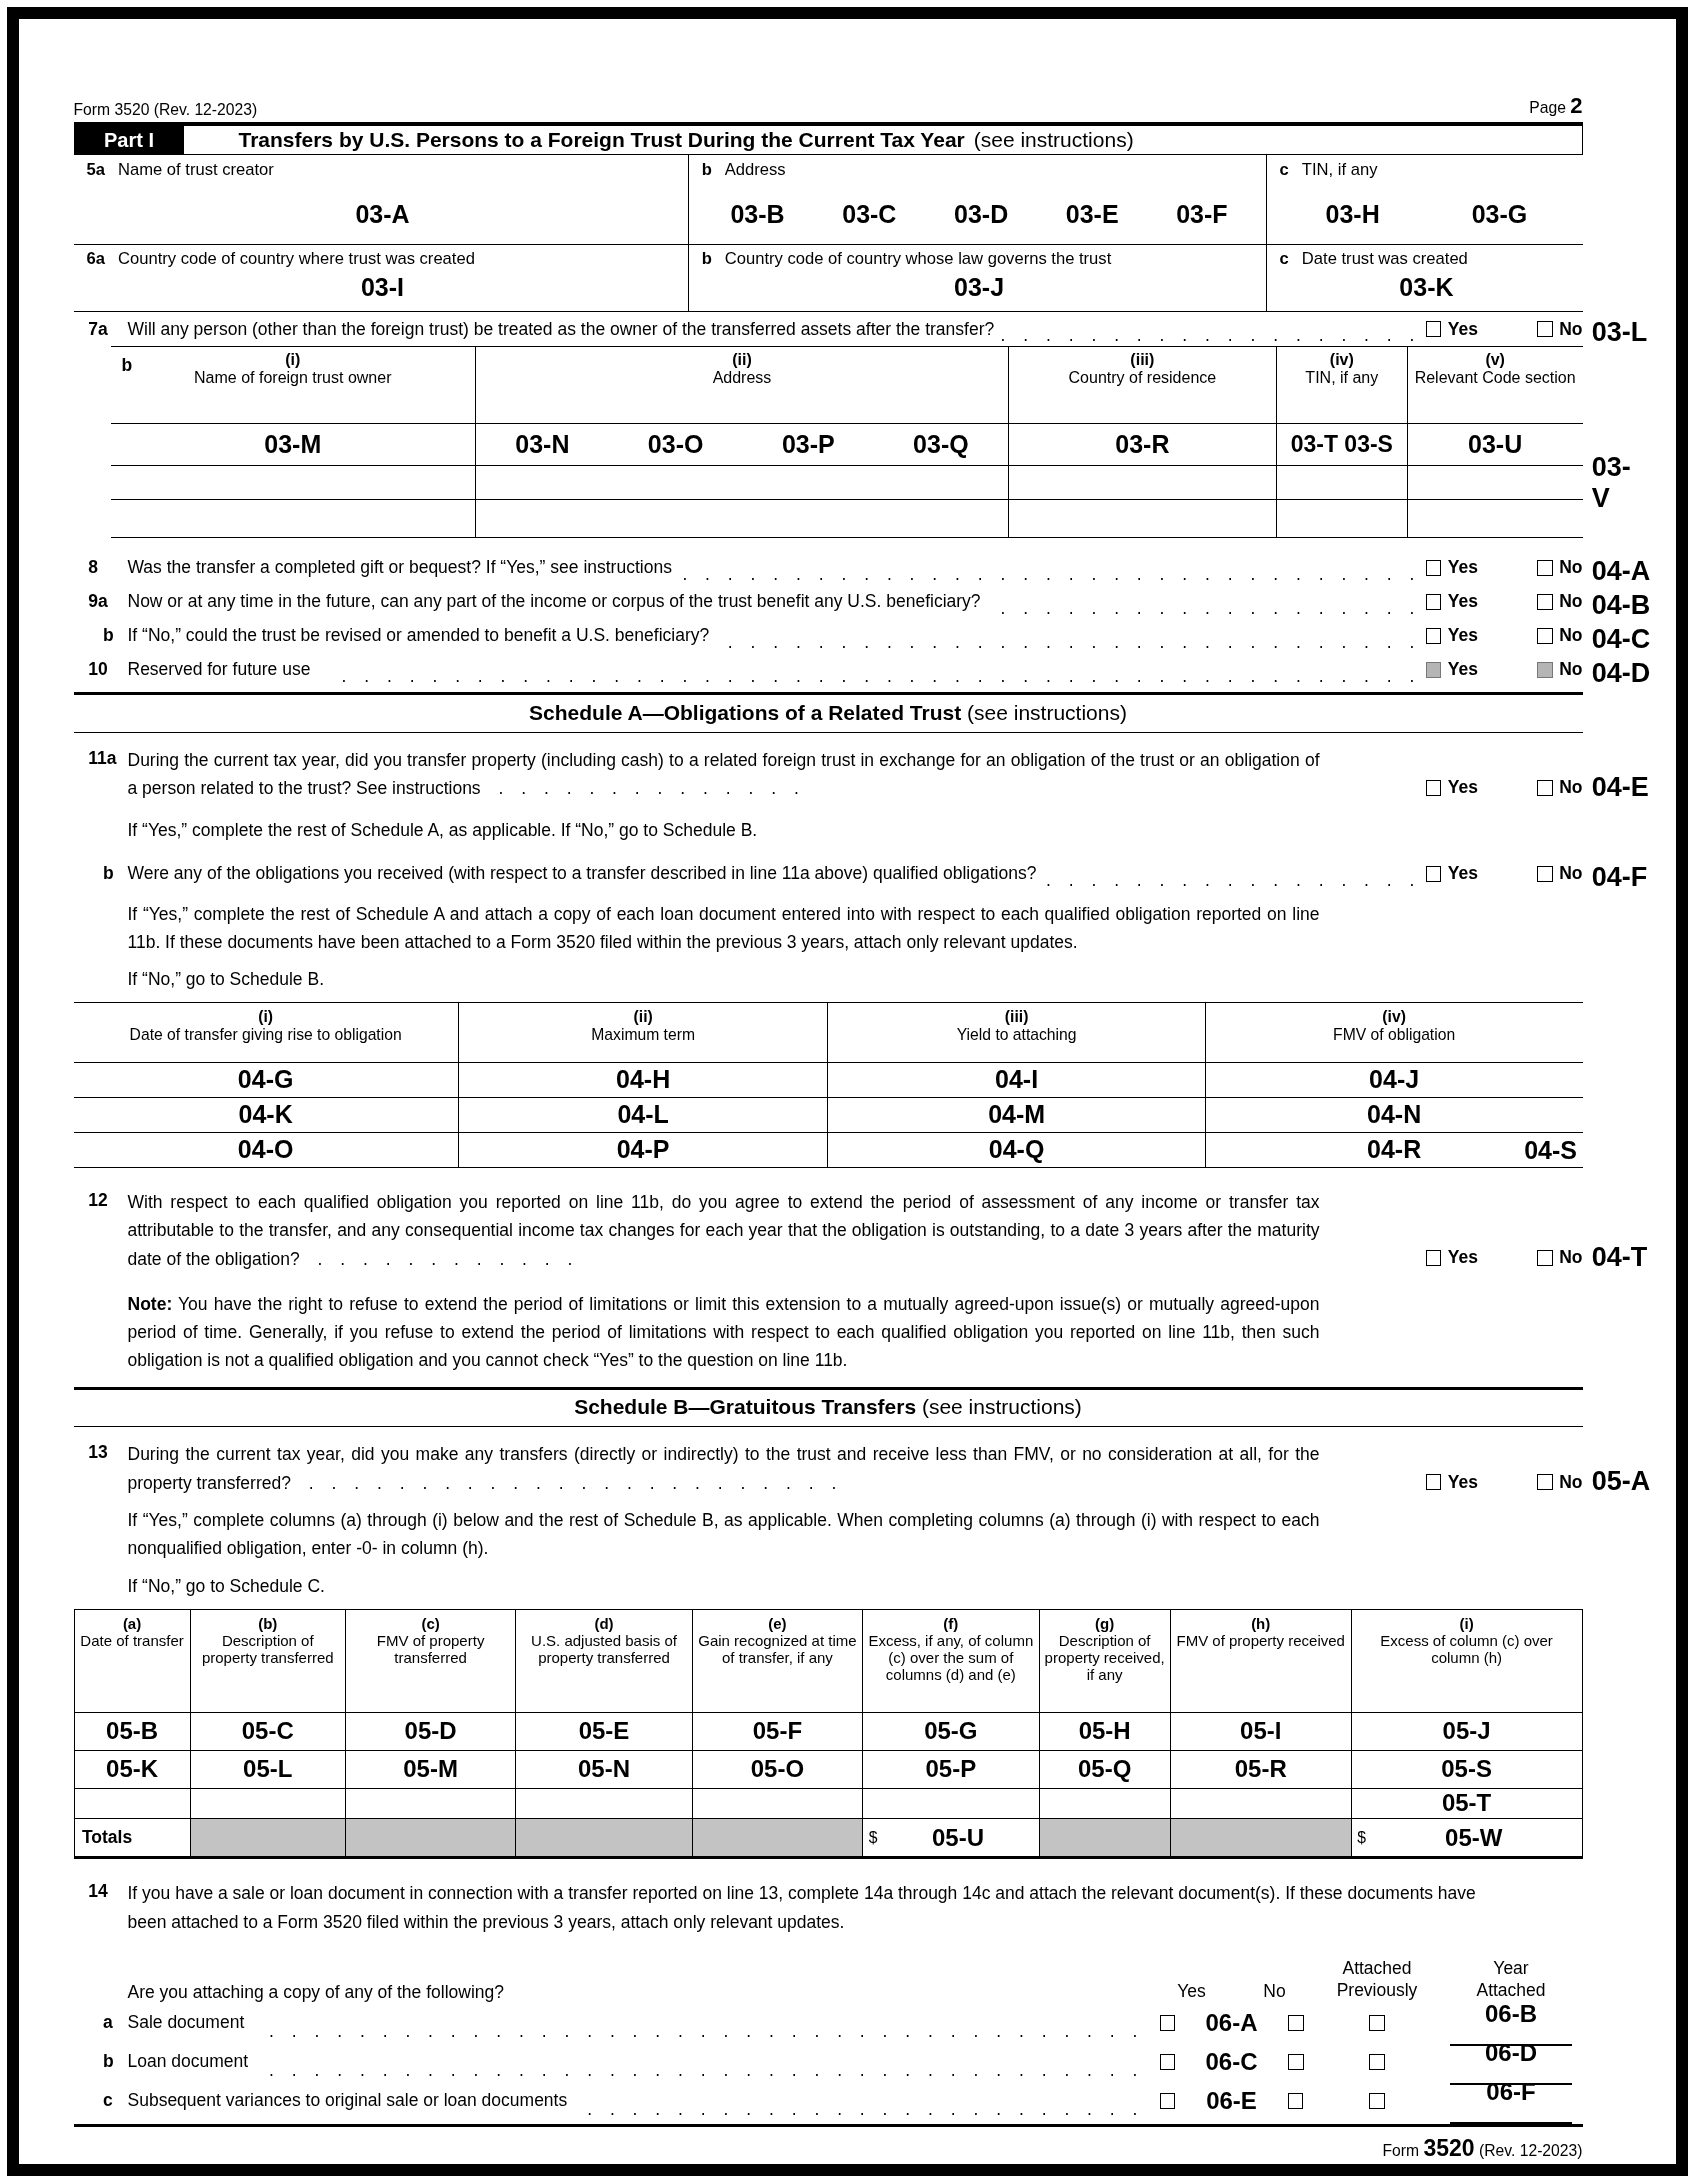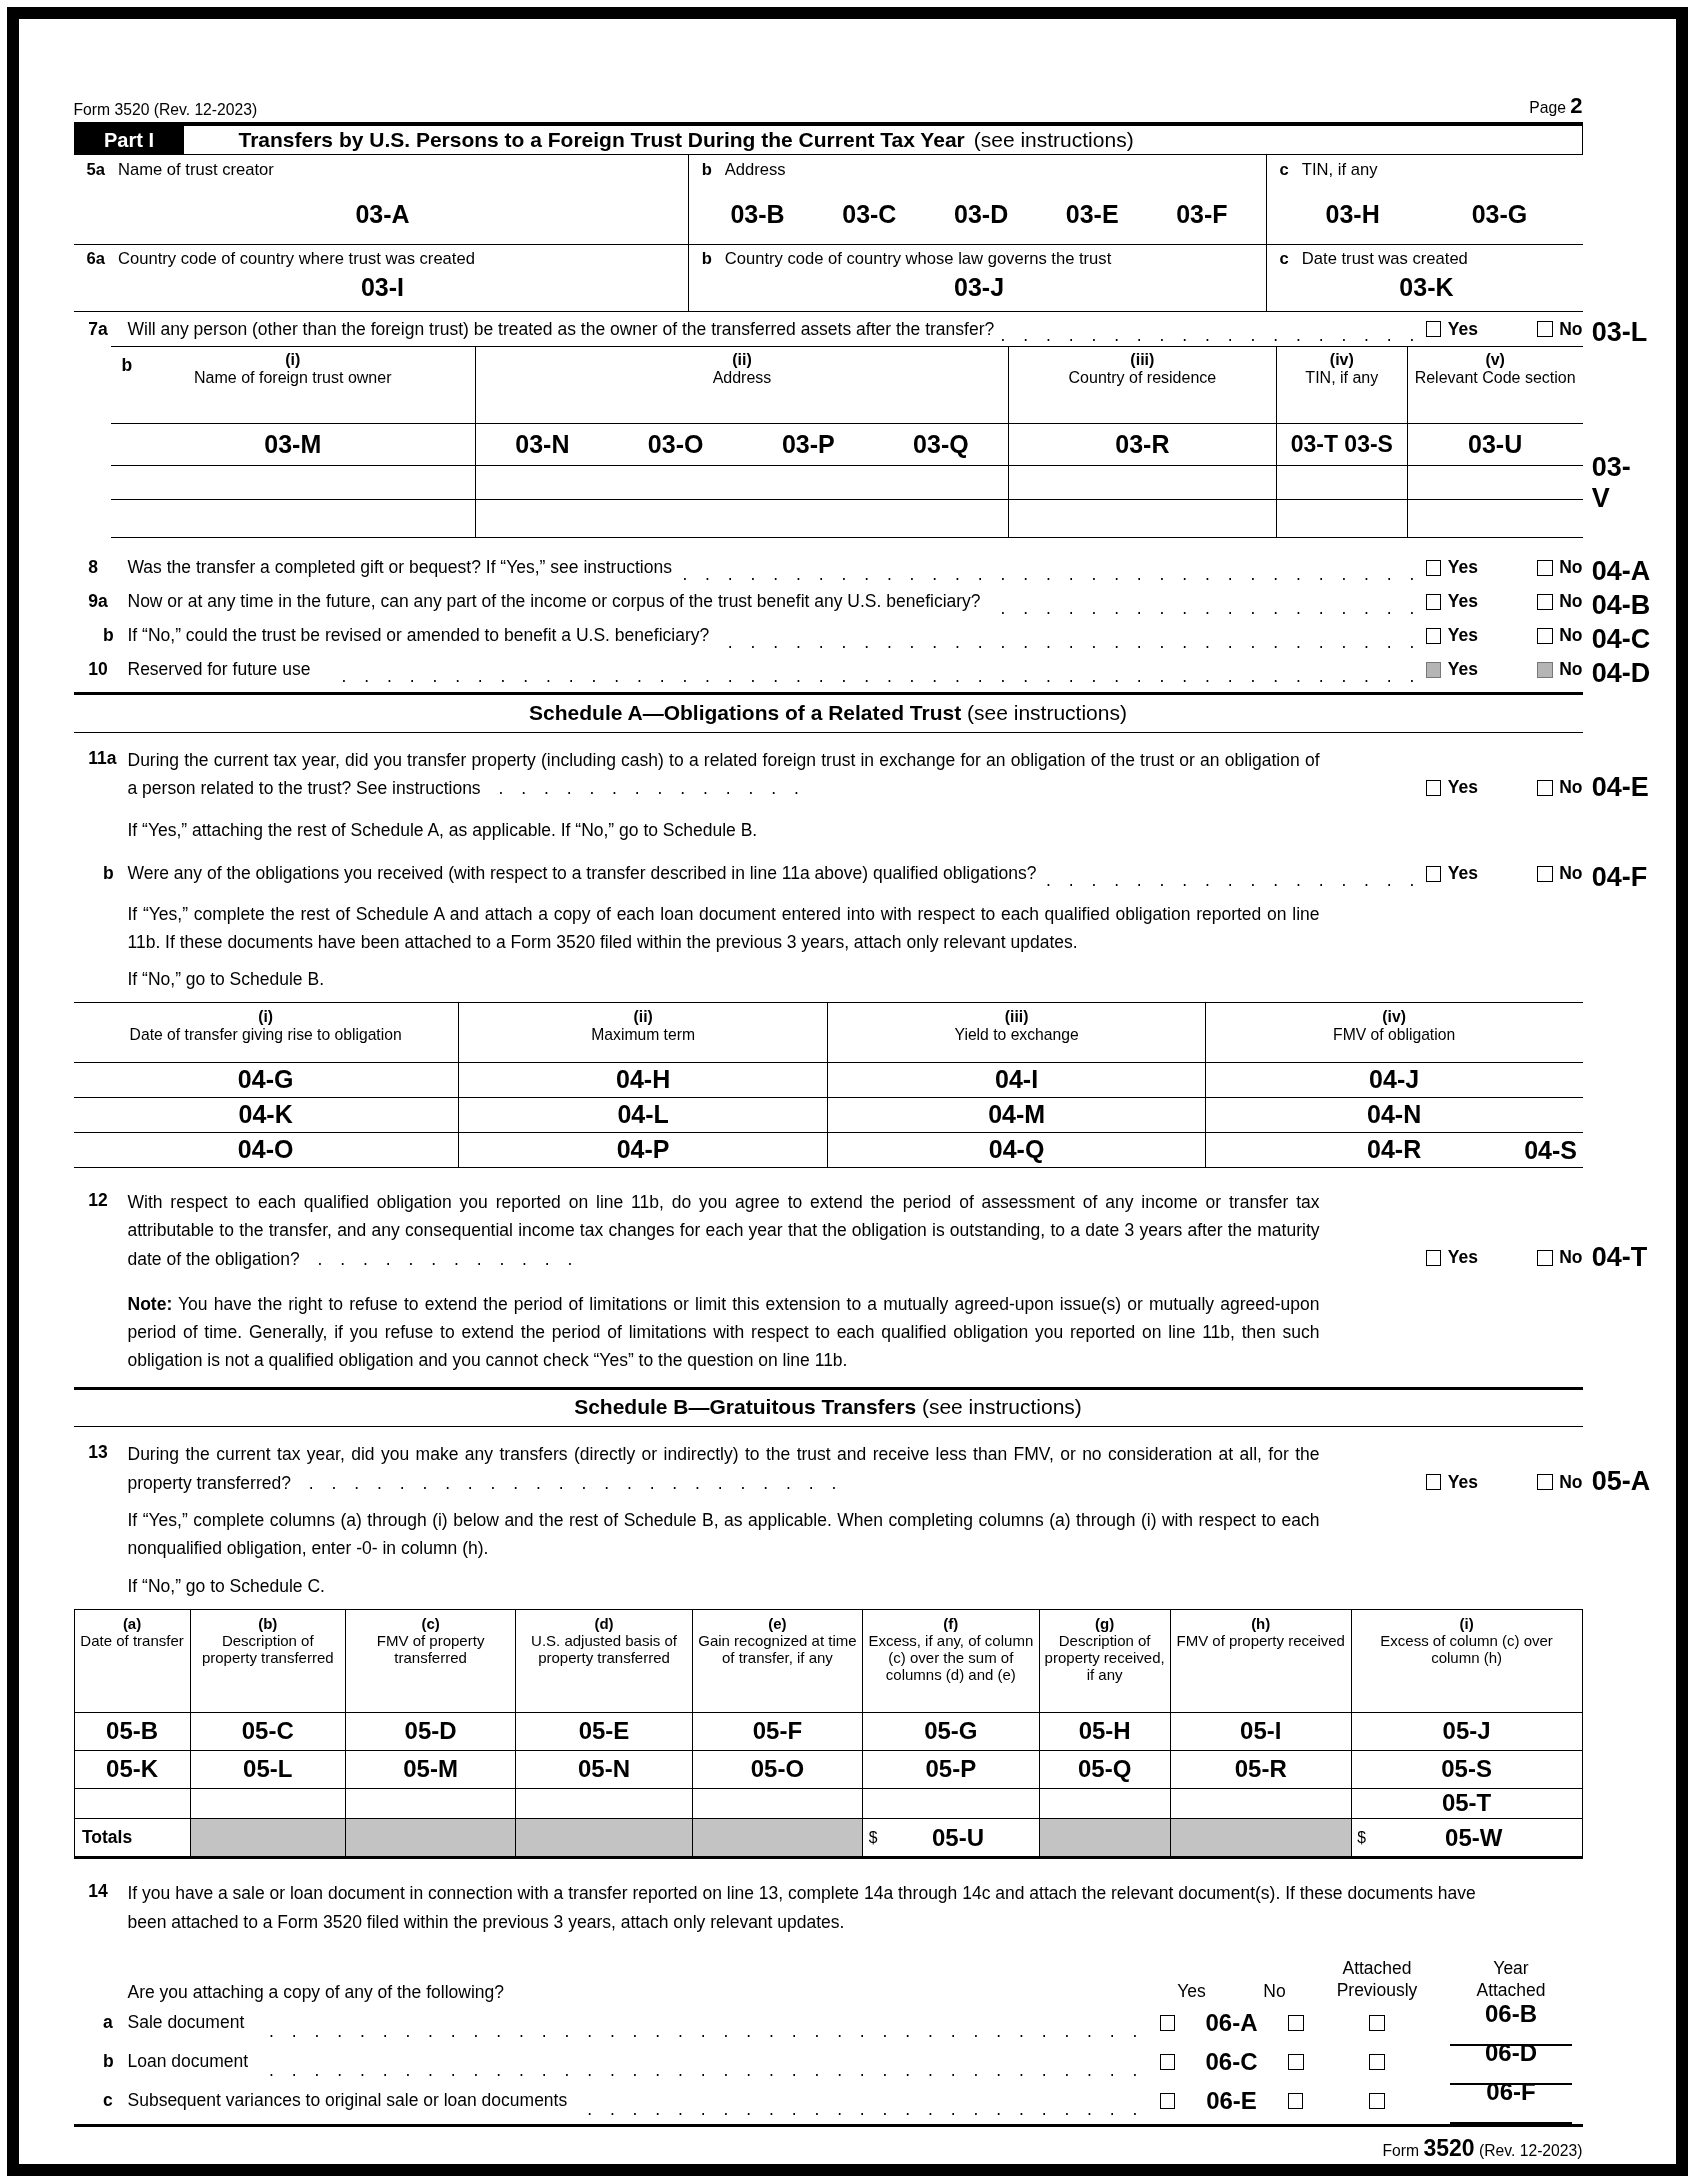--- a/index.html
+++ b/index.html
@@ -327,21 +327,21 @@
             <span class="cb"></span>
             <span class="cblab">Yes</span>
           </span>
         <span class="cbw">
             <span class="cb"></span>
             <span class="cblab">No</span>
           </span>
       </span>
       <span class="tag">04-E</span>
     </div>
-    <div class="subpara mt14">If “Yes,” attaching the rest of Schedule A, as applicable. If “No,” go to Schedule B.</div>
+    <div class="subpara mt14">If “Yes,” complete the rest of Schedule A, as applicable. If “No,” go to Schedule B.</div>
 
     <div class="qline mt14">
       <span class="qnum sub">b</span>
       <span class="qtxt">Were any of the obligations you received (with respect to a transfer described in line 11a above) qualified obligations?</span>
       <span class="lead"></span>
       <span class="yesno">
         <span class="cbw">
             <span class="cb"></span>
             <span class="cblab">Yes</span>
           </span>
@@ -359,21 +359,21 @@
       <colgroup>
           <col style="width:25.5%">
           <col style="width:24.5%">
           <col style="width:25%">
           <col style="width:25%">
         </colgroup>
       <tbody>
           <tr>
         <th><span class="hnum">(i)</span><br><span>Date of transfer giving rise to obligation</span></th>
         <th><span class="hnum">(ii)</span><br><span>Maximum term</span></th>
-        <th><span class="hnum">(iii)</span><br><span>Yield to exchange</span></th>
+        <th><span class="hnum">(iii)</span><br><span>Yield to attaching</span></th>
         <th><span class="hnum">(iv)</span><br><span>FMV of obligation</span></th>
       </tr>
       <tr>
         <td class="val">04-G</td>
         <td class="val">04-H</td>
         <td class="val">04-I</td>
         <td class="val">04-J</td>
       </tr>
       <tr>
         <td class="val">04-K</td>

